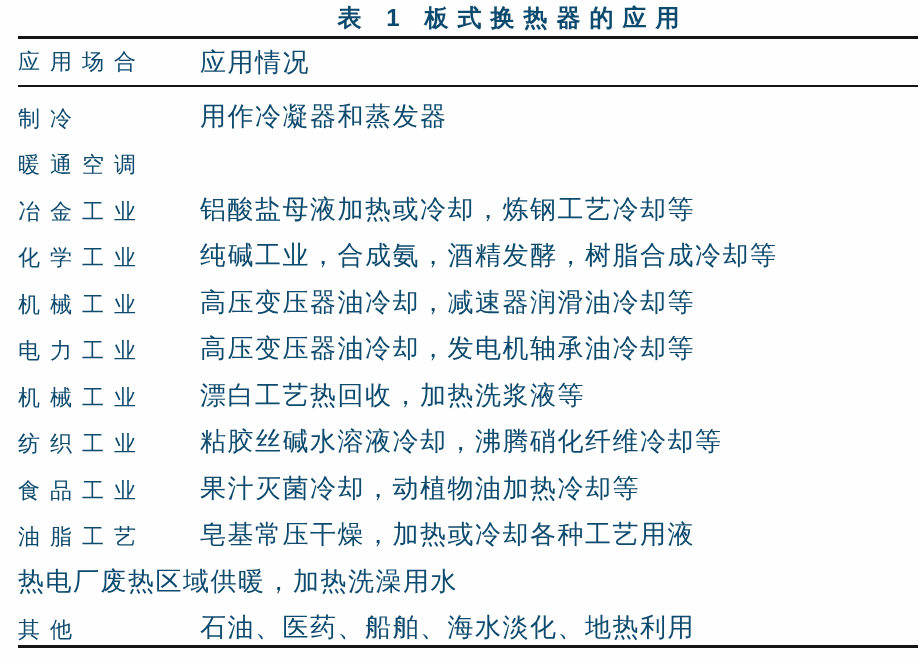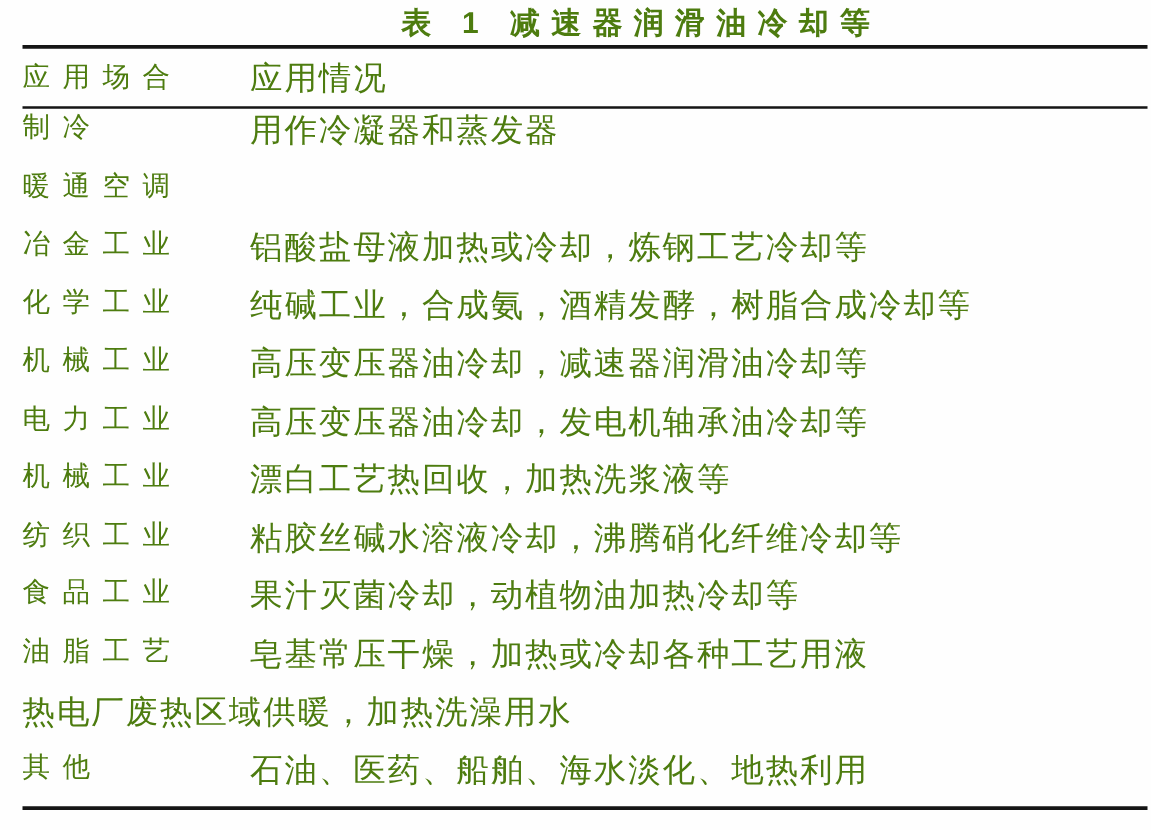--- a/index.html
+++ b/index.html
@@ -1,21 +1,21 @@
 <!DOCTYPE html>
 <html><head>
 <meta charset="utf-8">
 <style>
   * { margin:0; padding:0; box-sizing:border-box; }
   html,body { background:#e8e8e8; }
   .page {
     position:relative;
     width:921px; height:664px;
     background:#fefefe;
-    color:#4d7c0f;
+    color:#0c4a6e;
     font-family:"Liberation Serif","DejaVu Serif",serif;
     overflow:hidden;
   }
   .caption {
     height:36px;
     display:flex;
     align-items:center;
     justify-content:center;
     padding-left:105px; 
     font-family:"Liberation Sans","DejaVu Sans",sans-serif;
@@ -35,21 +35,21 @@
     align-items:center;
     height:48px;
     border-bottom:2px solid #151515;
     font-family:Liberation Serif, serif;
   }
   .tbody {
     border-bottom:3px solid #151515;
   }
   .row {
     display:flex;
-    align-items:flex-start;
+    align-items:flex-end;
     height:46.5px;
   }
   .cell-scenario {
     width:182px;
     flex:0 0 182px;
     font-size:22px;
     letter-spacing:10px;
     white-space:nowrap;
   }
   .cell-application {
@@ -60,21 +60,21 @@
   }
 </style>
 </head>
 <body>
 
 <div class="page">
 
   <div class="caption">
     <span>表 1</span>
     <span class="gap"></span>
-    <span>减速器润滑油冷却等</span>
+    <span>板式换热器的应用</span>
   </div>
 
   <div class="table">
 
     <div class="header-row">
       <div class="cell-scenario">应用场合</div>
       <div class="cell-application">应用情况</div>
     </div>
 
     <div class="tbody">

